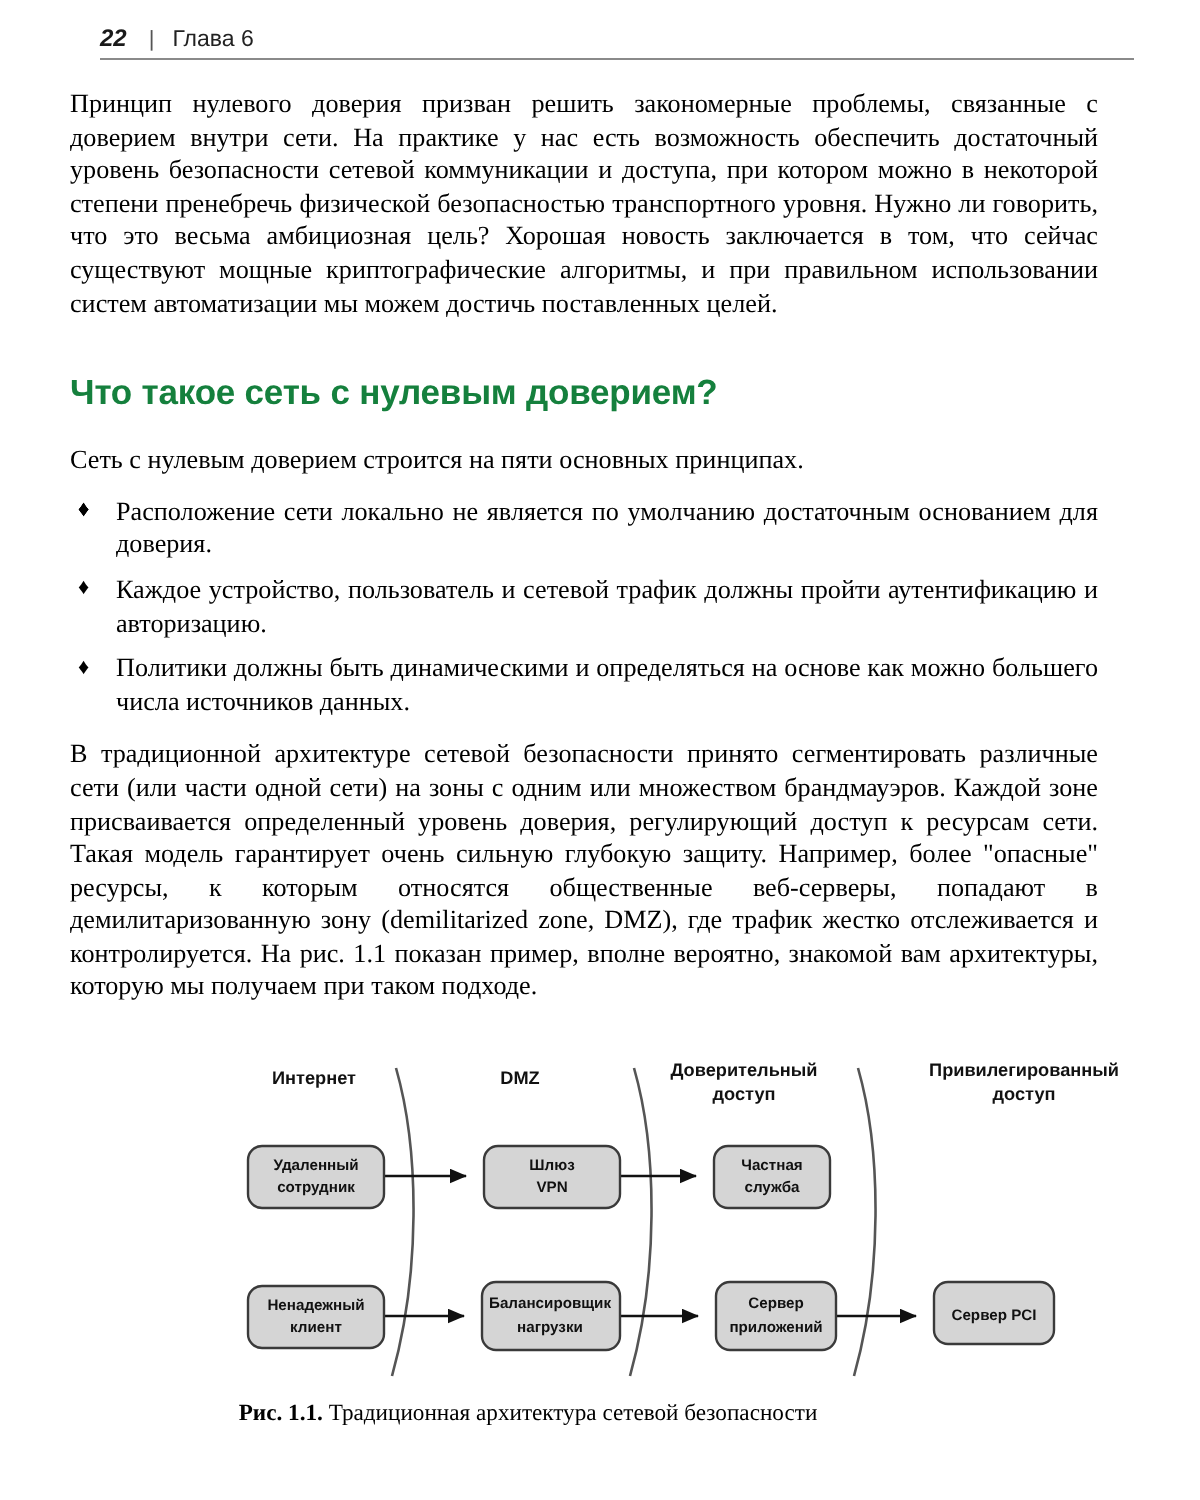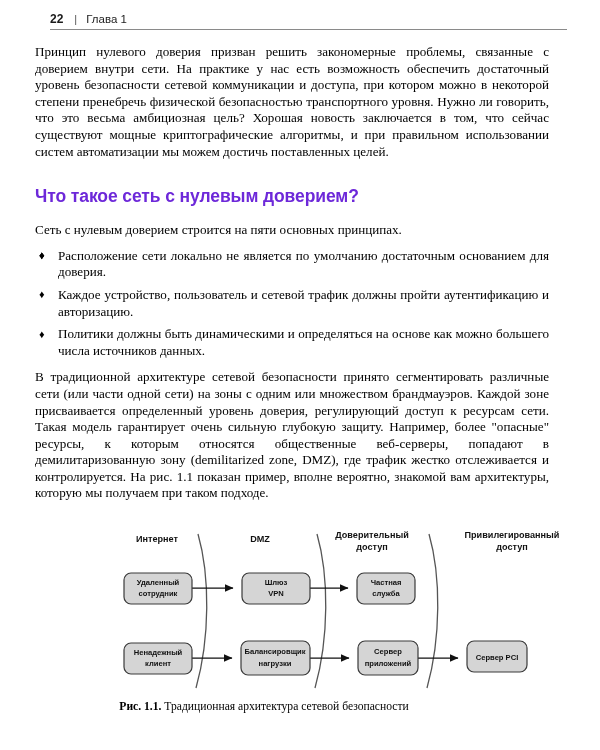--- a/index.html
+++ b/index.html
@@ -29,20 +29,21 @@
     display: flex;
     align-items: baseline;
     font-family: "Liberation Sans", sans-serif;
     font-size: 11.5px;
     color: #1a1a1a;
     padding-bottom: 3px;
   }
   .page-header .pagenum {
     font-weight: bold;
     font-size: 12px;
+    font-style: italic;
   }
   .page-header .sep {
     margin: 0 9px 0 11px;
     color: #555;
     font-size: 11px;
   }
   .page-header .chapter {
     font-size: 11.5px;
     color: #222;
   }
@@ -68,21 +69,21 @@
     hyphens: manual;
   }
 
   h2.section-title {
     font-family: "Liberation Sans", sans-serif;
     font-weight: bold;
     font-size: 17.5px;
     line-height: 20px;
     margin: 26px 0 16px 0;
     letter-spacing: -0.1px;
-    color: #6d28d9;
+    color: #15803d;
   }
 
   ul.principles {
     list-style: none;
     margin: 9px 0 0 0;
     padding: 0;
   }
   ul.principles li {
     position: relative;
     padding-left: 23px;
@@ -138,21 +139,21 @@
     text-anchor: middle;
   }
 </style>
 </head>
 <body>
 
 <div class="page-header">
   <div class="hdr-row">
     <span class="pagenum">22</span>
     <span class="sep">|</span>
-    <span class="chapter">Глава 1</span>
+    <span class="chapter">Глава 6</span>
   </div>
   <div class="rule"></div>
 </div>
 
 <div class="content">
 
   <p class="body">Принцип нулевого доверия призван решить закономерные проблемы, связанные с доверием внутри сети. На практике у нас есть возможность обеспечить достаточный уровень безопасности сетевой коммуникации и доступа, при котором можно в некоторой степени пренебречь физической безопасностью транспортного уровня. Нужно ли говорить, что это весьма амбициозная цель? Хорошая новость заключается в том, что сейчас существуют мощные криптографические алгоритмы, и при правильном использовании систем автоматизации мы можем достичь поставленных целей.</p>
 
   <h2 class="section-title">Что такое сеть с нулевым доверием?</h2>
 

